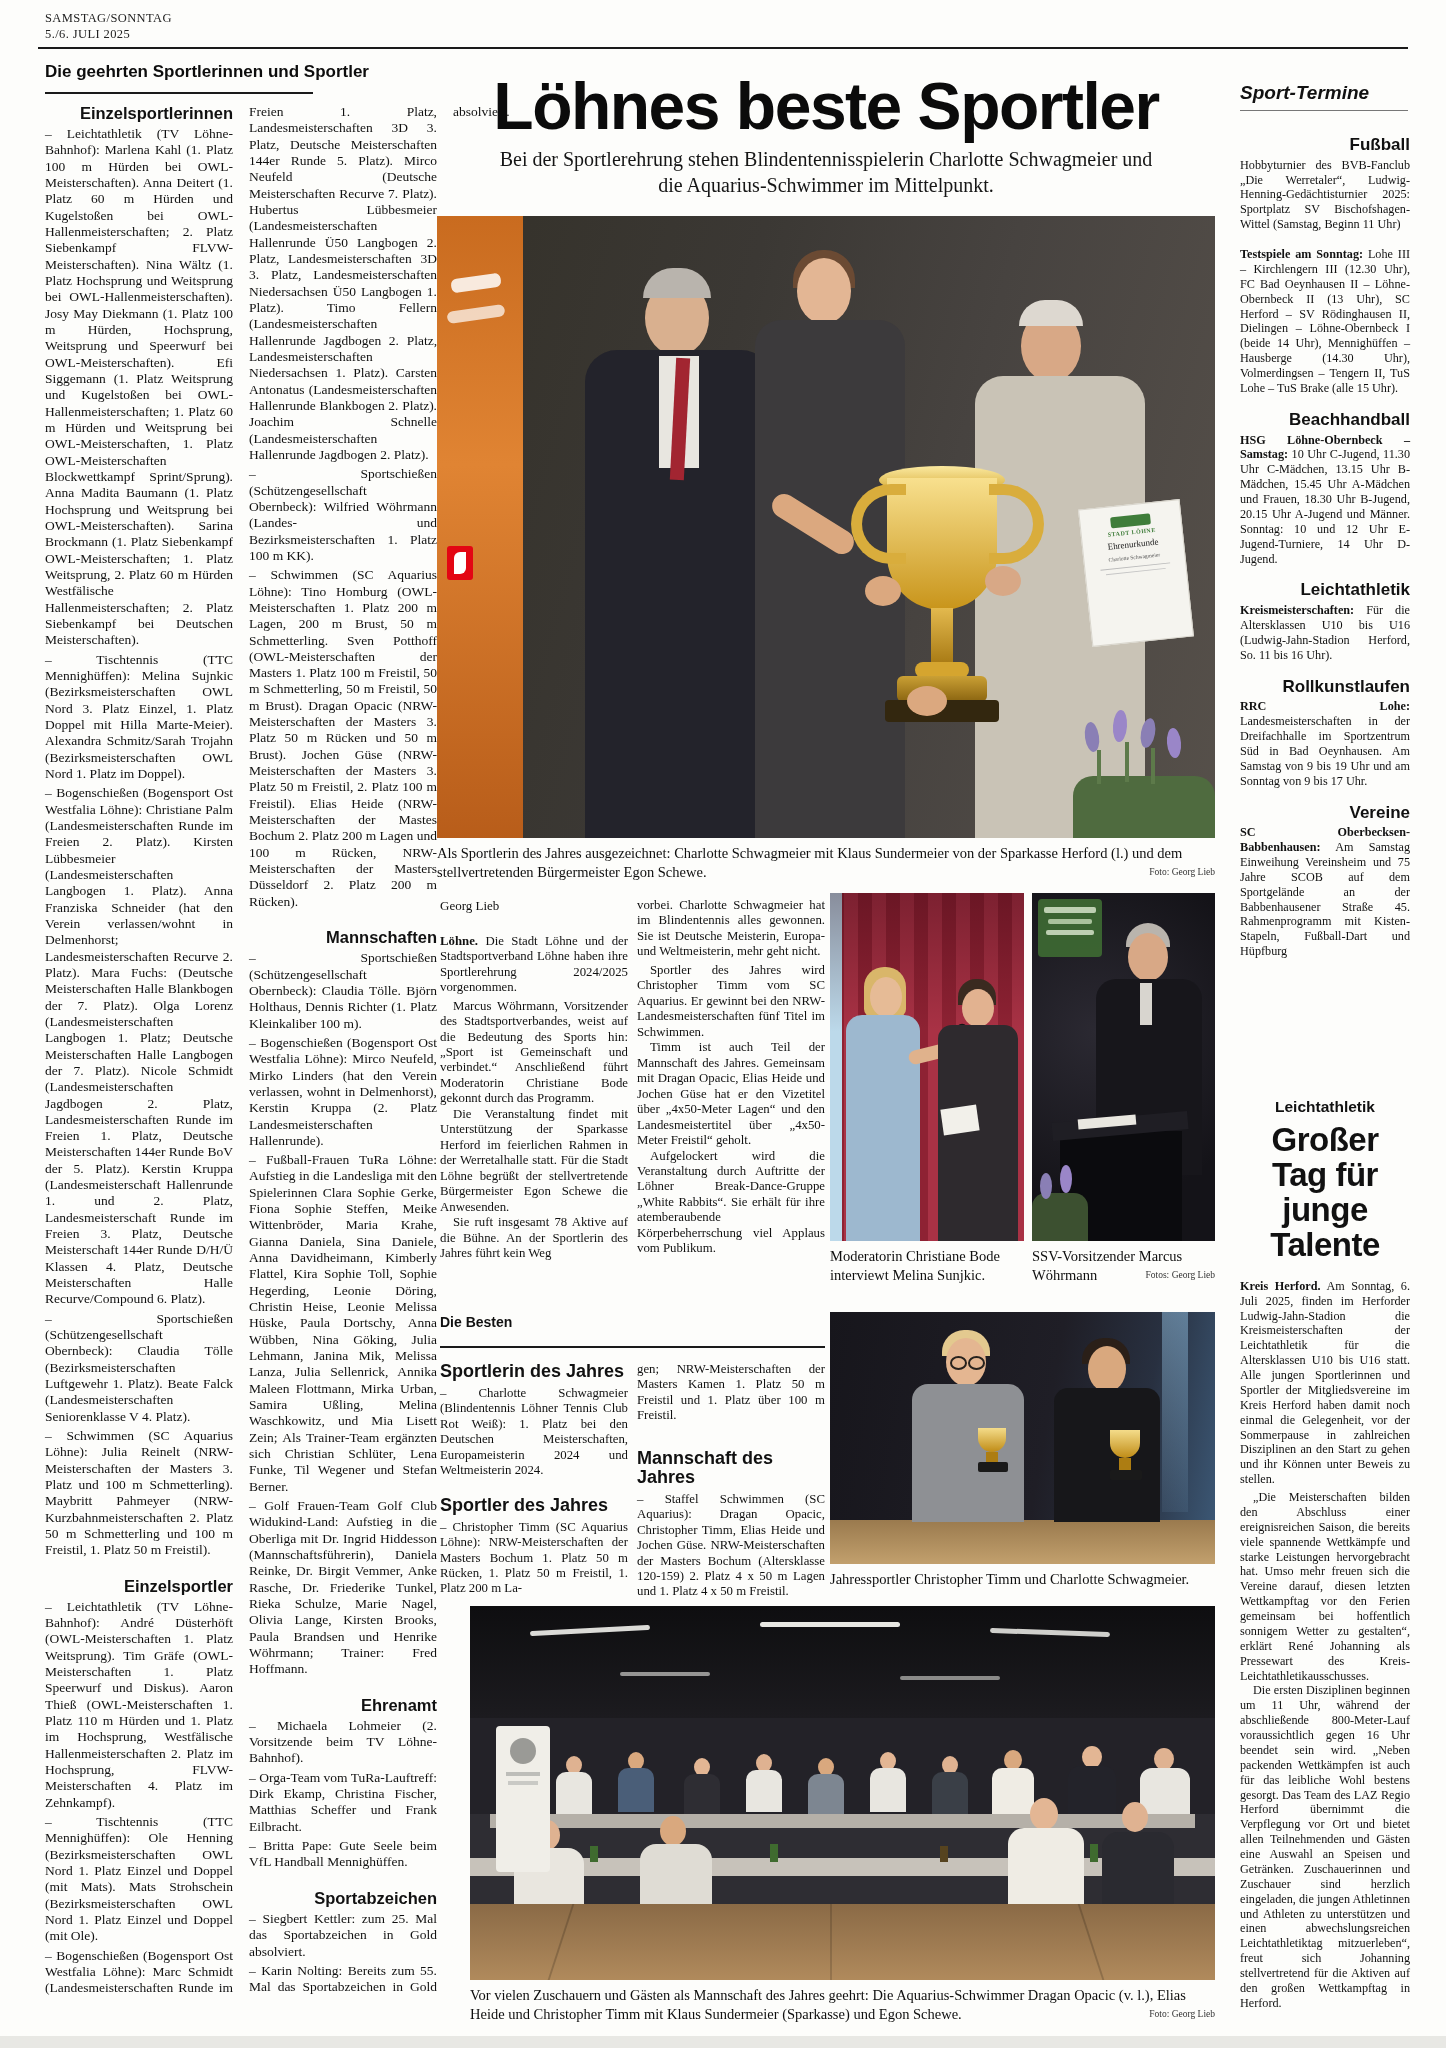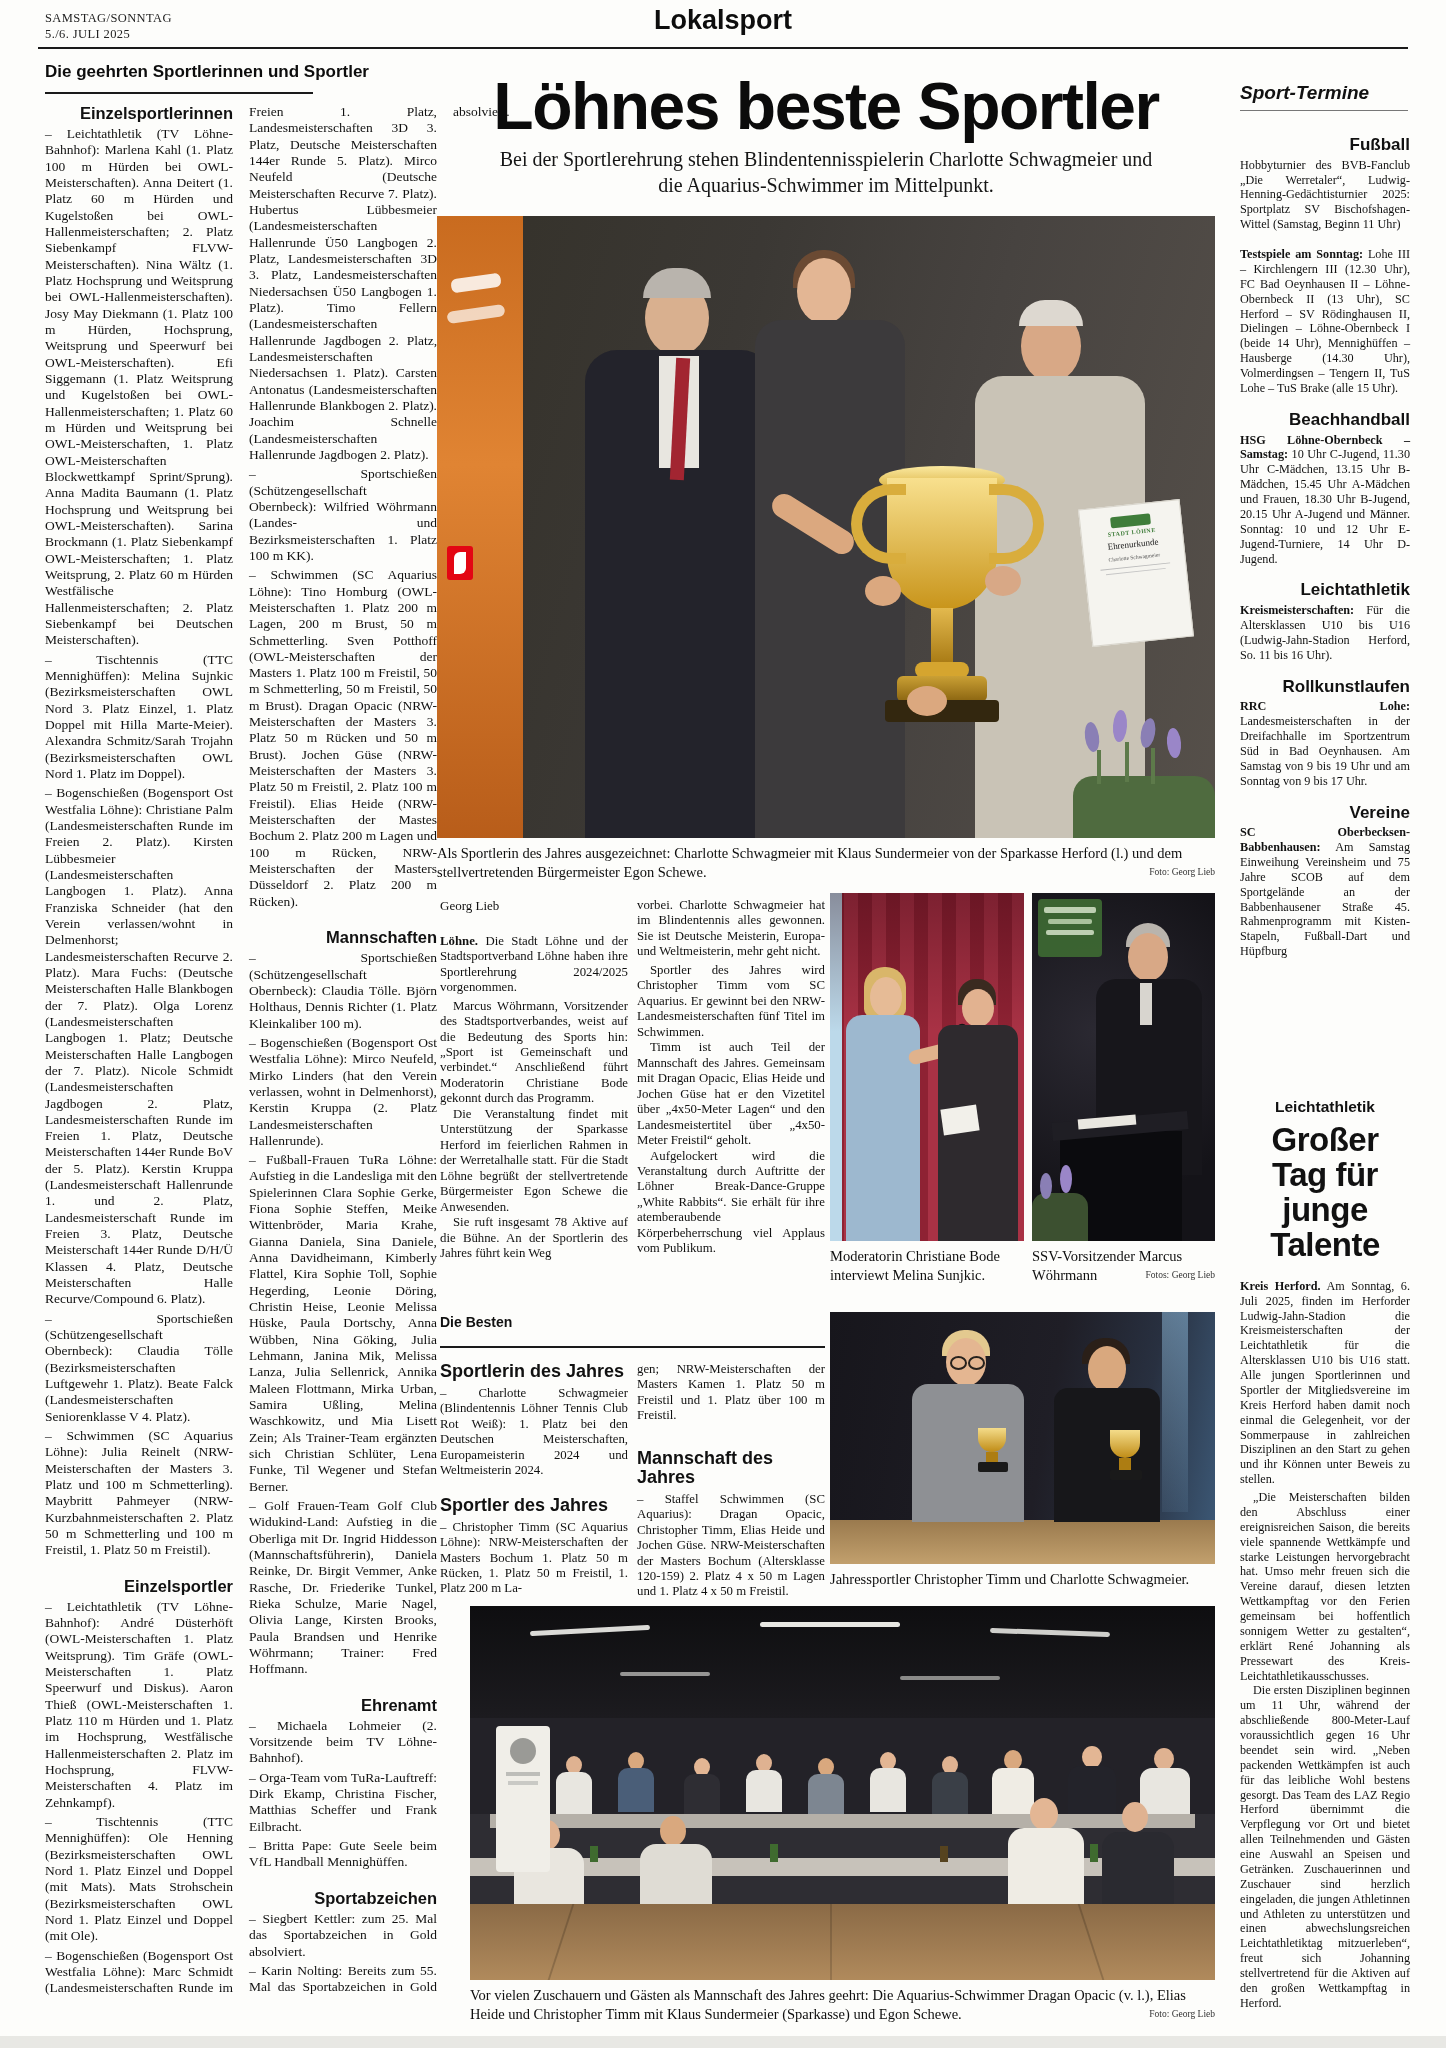--- a/index.html
+++ b/index.html
@@ -43,21 +43,20 @@
 </style>
 </head>
 <body>
 
 <div id="page">
 
   <div class="abs masthead-date" style="left:45px;top:10px;">
     <div>SAMSTAG/SONNTAG</div>
     <div>5./6. JULI 2025</div>
   </div>
-  <div class="abs section-title">Lokalsport</div>
   <div class="abs rule" style="left:38px;top:47px;width:1370px;height:2px;"></div>
 
   <div class="abs kicker" style="left:45px;top:62px;">Die geehrten Sportlerinnen und Sportler</div>
   <div class="abs rule" style="left:45px;top:92px;width:268px;height:1.5px;"></div>
   <div class="abs flow left-cols" style="left:45px;top:104px;width:392px;height:1906px;">
       <div class="b-h2">Einzelsportlerinnen</div>
       <div class="b-p">– Leichtathletik (TV Löhne-Bahnhof): Marlena Kahl (1. Platz 100 m Hürden bei OWL-Meisterschaften). Anna Deitert (1. Platz 60 m Hürden und Kugelstoßen bei OWL-Hallenmeisterschaften; 2. Platz Siebenkampf FLVW-Meisterschaften). Nina Wältz (1. Platz Hochsprung und Weitsprung bei OWL-Hallenmeisterschaften). Josy May Diekmann (1. Platz 100 m Hürden, Hochsprung, Weitsprung und Speerwurf bei OWL-Meisterschaften). Efi Siggemann (1. Platz Weitsprung und Kugelstoßen bei OWL-Hallenmeisterschaften; 1. Platz 60 m Hürden und Weitsprung bei OWL-Meisterschaften, 1. Platz OWL-Meisterschaften Blockwettkampf Sprint/Sprung). Anna Madita Baumann (1. Platz Hochsprung und Weitsprung bei OWL-Meisterschaften). Sarina Brockmann (1. Platz Siebenkampf OWL-Meisterschaften; 1. Platz Weitsprung, 2. Platz 60 m Hürden Westfälische Hallenmeisterschaften; 2. Platz Siebenkampf bei Deutschen Meisterschaften).</div>
       <div class="b-p">– Tischtennis (TTC Mennighüffen): Melina Sujnkic (Bezirksmeisterschaften OWL Nord 3. Platz Einzel, 1. Platz Doppel mit Hilla Marte-Meier). Alexandra Schmitz/Sarah Trojahn (Bezirksmeisterschaften OWL Nord 1. Platz im Doppel).</div>
       <div class="b-p">– Bogenschießen (Bogensport Ost Westfalia Löhne): Christiane Palm (Landesmeisterschaften Runde im Freien 2. Platz). Kirsten Lübbesmeier (Landesmeisterschaften Langbogen 1. Platz). Anna Franziska Schneider (hat den Verein verlassen/wohnt in Delmenhorst; Landesmeisterschaften Recurve 2. Platz). Mara Fuchs: (Deutsche Meisterschaften Halle Blankbogen der 7. Platz). Olga Lorenz (Landesmeisterschaften Langbogen 1. Platz; Deutsche Meisterschaften Halle Langbogen der 7. Platz). Nicole Schmidt (Landesmeisterschaften Jagdbogen 2. Platz, Landesmeisterschaften Runde im Freien 1. Platz, Deutsche Meisterschaften 144er Runde BoV der 5. Platz). Kerstin Kruppa (Landesmeisterschaft Hallenrunde 1. und 2. Platz, Landesmeisterschaft Runde im Freien 3. Platz, Deutsche Meisterschaft 144er Runde D/H/Ü Klassen 4. Platz, Deutsche Meisterschaften Halle Recurve/Compound 6. Platz).</div>
       <div class="b-p">– Sportschießen (Schützengesellschaft Obernbeck): Claudia Tölle (Bezirksmeisterschaften Luftgewehr 1. Platz). Beate Falck (Landesmeisterschaften Seniorenklasse V 4. Platz).</div>

